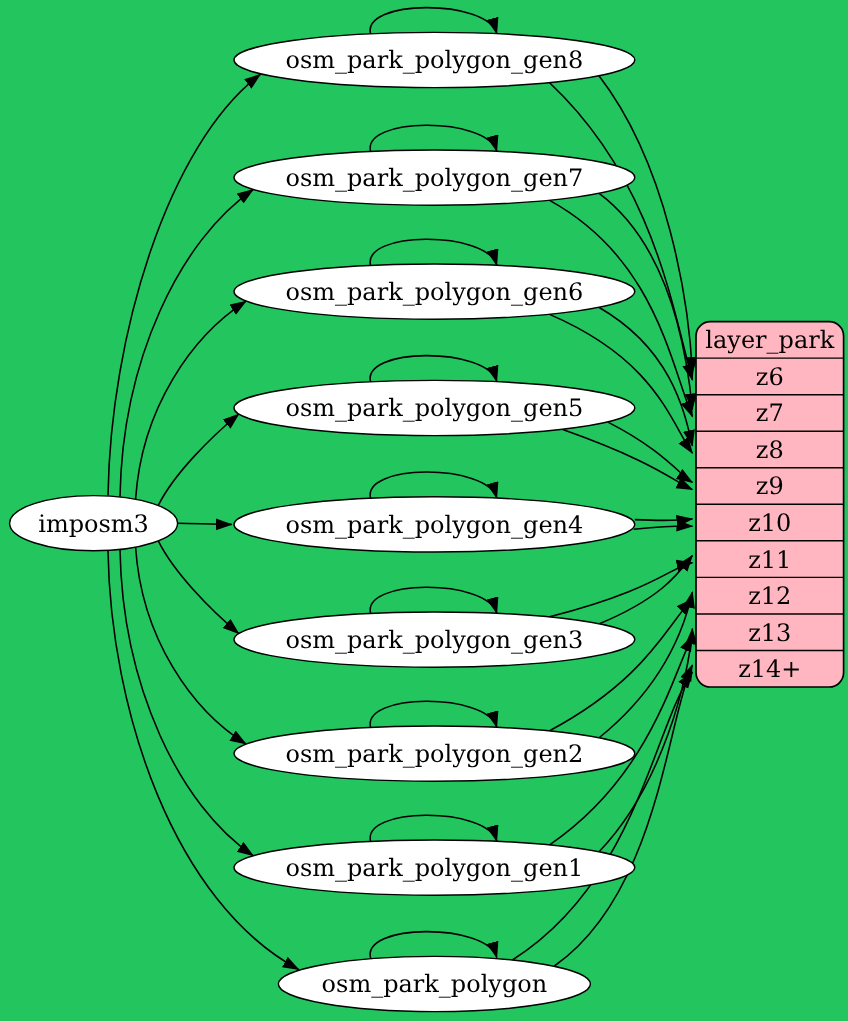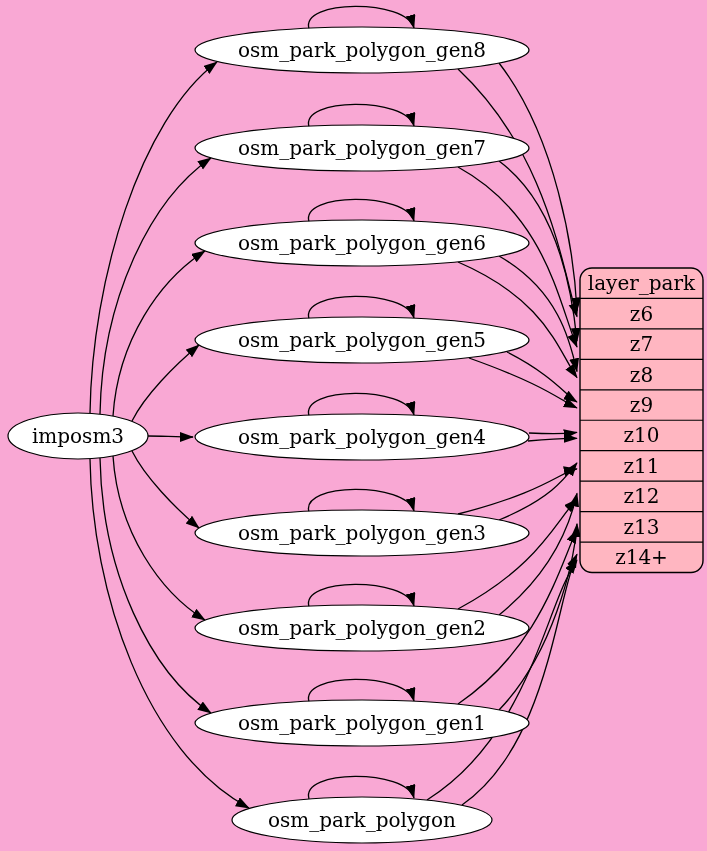--- a/index.html
+++ b/index.html
@@ -1,16 +1,16 @@
 <!DOCTYPE html>
 <html><head>
 <meta charset="utf-8">
 <style>
   html, body { margin: 0; padding: 0; background: #ffffff; }
-  .canvas { width: 707px; height: 851px; position: relative; background: #f9a8d4; }
+  .canvas { width: 707px; height: 851px; position: relative; background: #22c55e; }
   svg { display: block; }
   .edge { fill: none; stroke: #000000; stroke-width: 1.3; }
   .node-ellipse { fill: #ffffff; stroke: #000000; stroke-width: 1.2; }
   .record-rect { stroke: #000000; stroke-width: 1.4; }
   .record-sep { stroke: #000000; stroke-width: 1.2; }
   .nodelabel {
     font-family: "DejaVu Serif", "Liberation Serif", serif;
     font-size: 20px;
     fill: #000000;
     text-anchor: middle;

